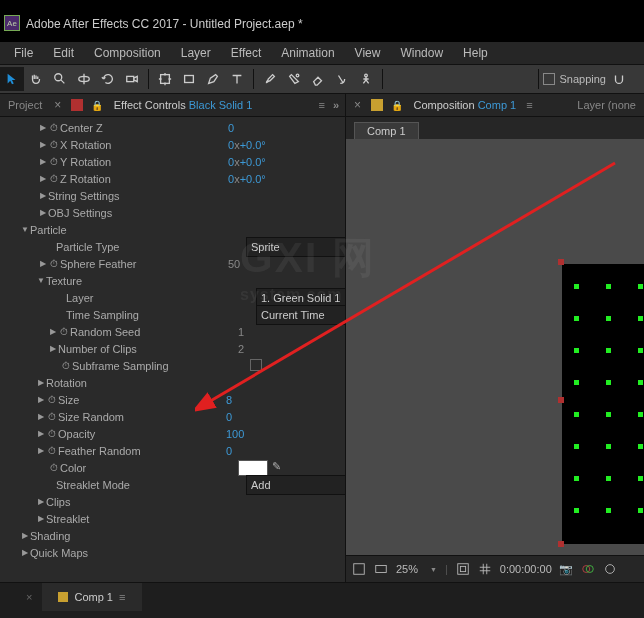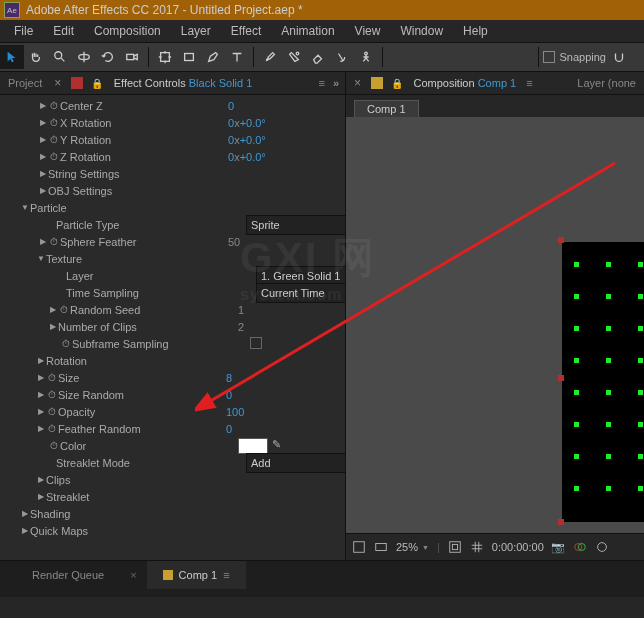--- a/index.html
+++ b/index.html
@@ -1,16 +1,16 @@
 <!DOCTYPE html>
 <html><head>
 <meta charset="utf-8">
 <style>
   html,body{margin:0;padding:0;background:#262626;color:#aaa;font-family:"Segoe UI",Tahoma,sans-serif;font-size:11px;width:644px;height:618px;overflow:hidden}
-  .titlebar{background:#a16207;height:20px;display:flex;align-items:center;padding:0 4px;color:#ccc;font-size:12px}
+  .titlebar{background:#000000;height:20px;display:flex;align-items:flex-end;padding:11px 4px;color:#ccc;font-size:12px}
   .titlebar .app-icon{width:14px;height:14px;background:#4b2a6b;border:1px solid #7a5;font-size:8px;color:#bca;display:flex;align-items:center;justify-content:center;margin-right:6px}
   .menubar{background:#262626;height:22px;display:flex;align-items:center;padding:0 4px;color:#bbb;font-size:12px}
   .menubar span{padding:0 10px;cursor:default}
   .toolbar{background:#383838;height:28px;display:flex;align-items:center;border-bottom:1px solid #111;border-top:1px solid #111}
   .tool{width:24px;height:24px;display:flex;align-items:center;justify-content:center;color:#ccc;font-size:14px}
   .tool.active{background:#1a1a1a;color:#1f8dd6}
   .tool svg{width:14px;height:14px;stroke:#ccc;fill:none;stroke-width:1.5}
   .tool.active svg{stroke:#1f8dd6}
   .sep{width:1px;height:20px;background:#111;margin:0 4px}
   .snapping{display:flex;align-items:center;margin-left:auto;color:#bbb;font-size:11px;padding-right:18px}
@@ -40,21 +40,21 @@
   .swatch{width:28px;height:14px;background:#fff;border:1px solid #555;display:inline-block;vertical-align:middle}
   .eyedrop{color:#aaa;margin-left:4px}
   .dim-label{color:#888}
   .section-head{color:#ccc}
   
   .viewer{flex:1;background:#4a4a4a;position:relative;overflow:hidden}
   .canvas{position:absolute;right:0;top:125px;width:82px;height:280px;background:#000}
   .dot{position:absolute;width:5px;height:5px;background:#2e2}
   .handle{position:absolute;width:6px;height:6px;background:#b03030}
   .footer-bar{height:26px;background:#262626;display:flex;align-items:center;color:#bbb;border-top:1px solid #111;padding:0 6px;gap:8px;font-size:11px}
-  .footer-bar .fb{display:flex;align-items:center;gap:2px}
+  .footer-bar .fb{display:flex;align-items:center;gap:10px}
   .footer-bar .arrow{font-size:7px;color:#888}
   
   .bottom{height:36px;background:#1e1e1e;border-top:1px solid #111}
   .bottom-tabs{height:28px;display:flex;align-items:center;font-size:11px;color:#888;padding-left:16px}
   .bottom-tabs .btab{padding:0 16px;display:flex;align-items:center;height:28px}
   .bottom-tabs .btab.active{background:#2a2a2a;color:#ccc}
   
   .annot-arrow{position:absolute;z-index:50;pointer-events:none}
   .watermark{position:absolute;top:230px;left:240px;font-size:42px;color:rgba(200,200,200,0.08);font-family:Arial;font-weight:bold;letter-spacing:2px;z-index:40;pointer-events:none}
   .watermark small{font-size:16px;letter-spacing:1px;display:block}
@@ -483,21 +483,20 @@
           <svg width="14" height="14" viewBox="0 0 16 16">
             <circle cx="8" cy="8" r="5" stroke="#bbb" fill="none"></circle>
           </svg>
         </span>
     </div>
   </div>
 </div>
 
 <div class="bottom">
   <div class="bottom-tabs">
-    <span class="btab">Render Queue</span>
     <span style="color:#666;padding:0 10px">×</span>
     <span class="btab active">
       <span style="display:inline-block;width:10px;height:10px;background:#c8a030;margin-right:6px"></span>
       <span>Comp 1</span>
       &nbsp;&nbsp;<span style="color:#888">≡</span>
     </span>
   </div>
 </div>
 
 <svg class="annot-arrow" style="left:195px;top:155px" width="430" height="260">

